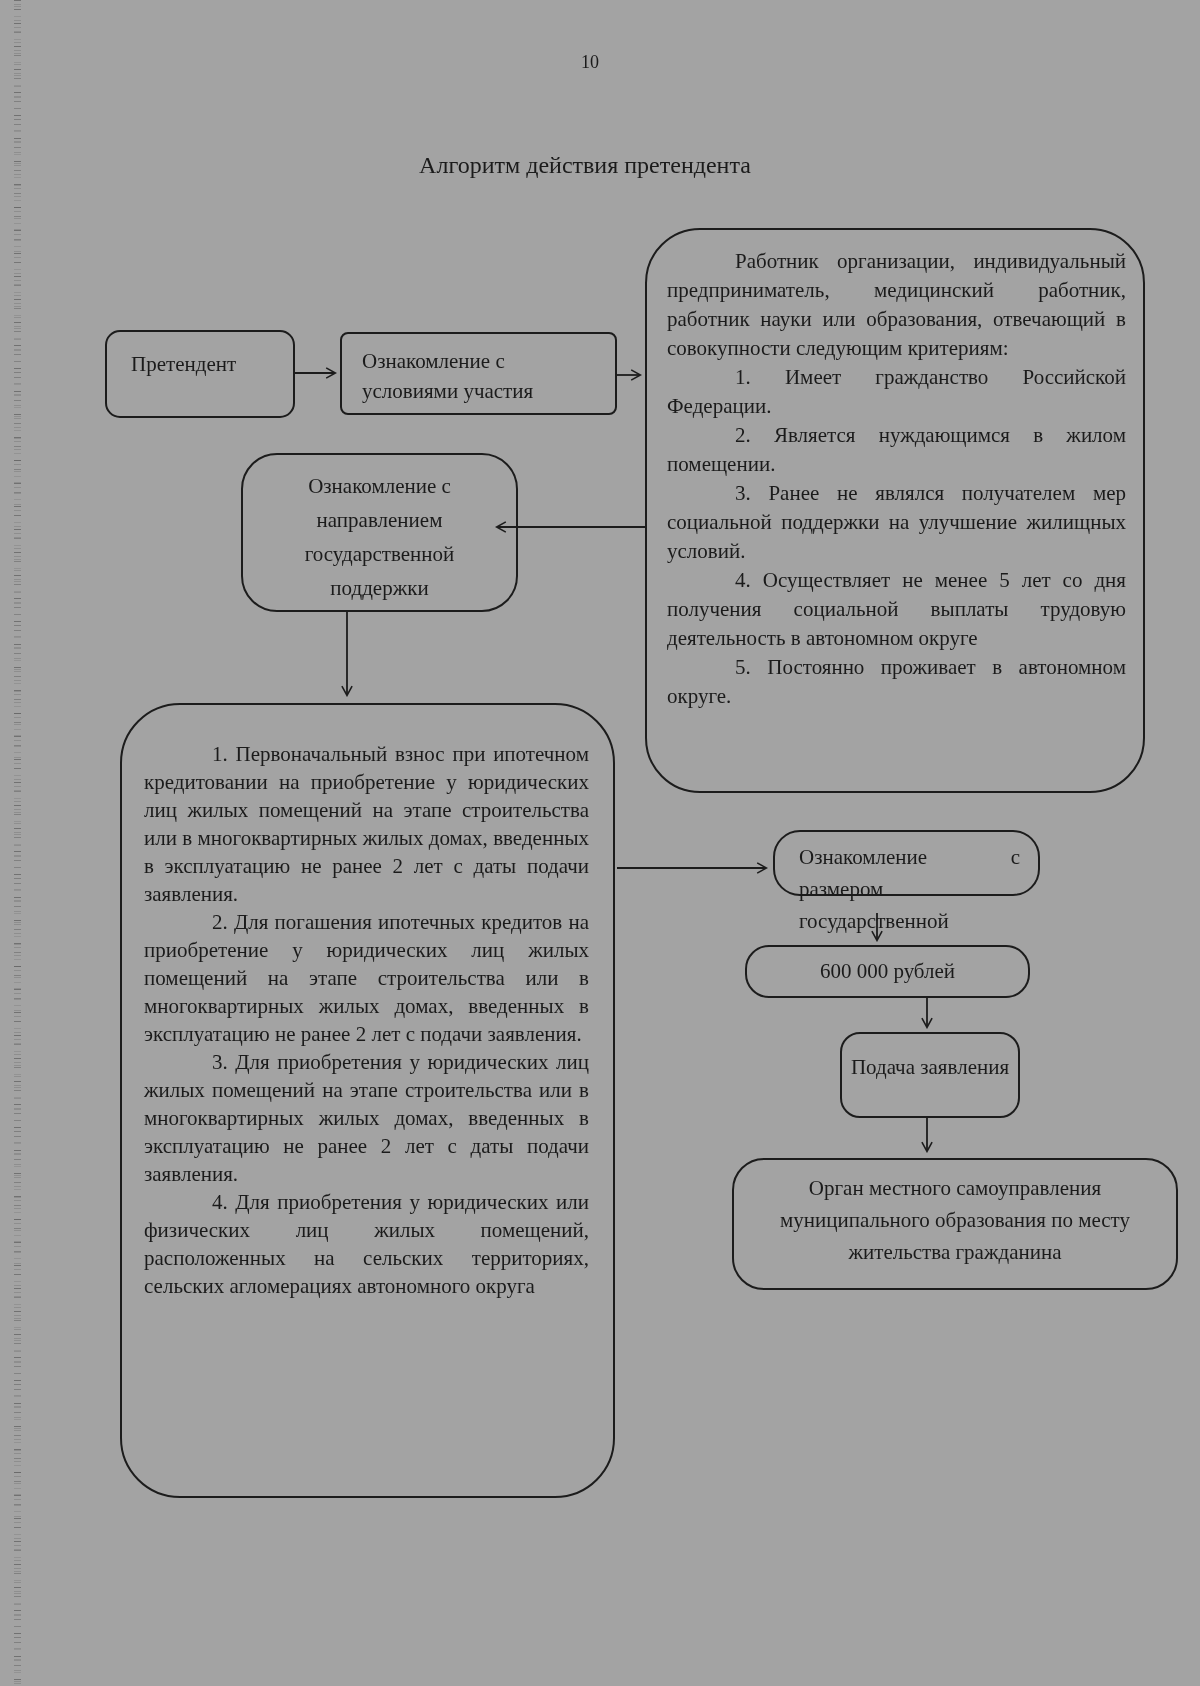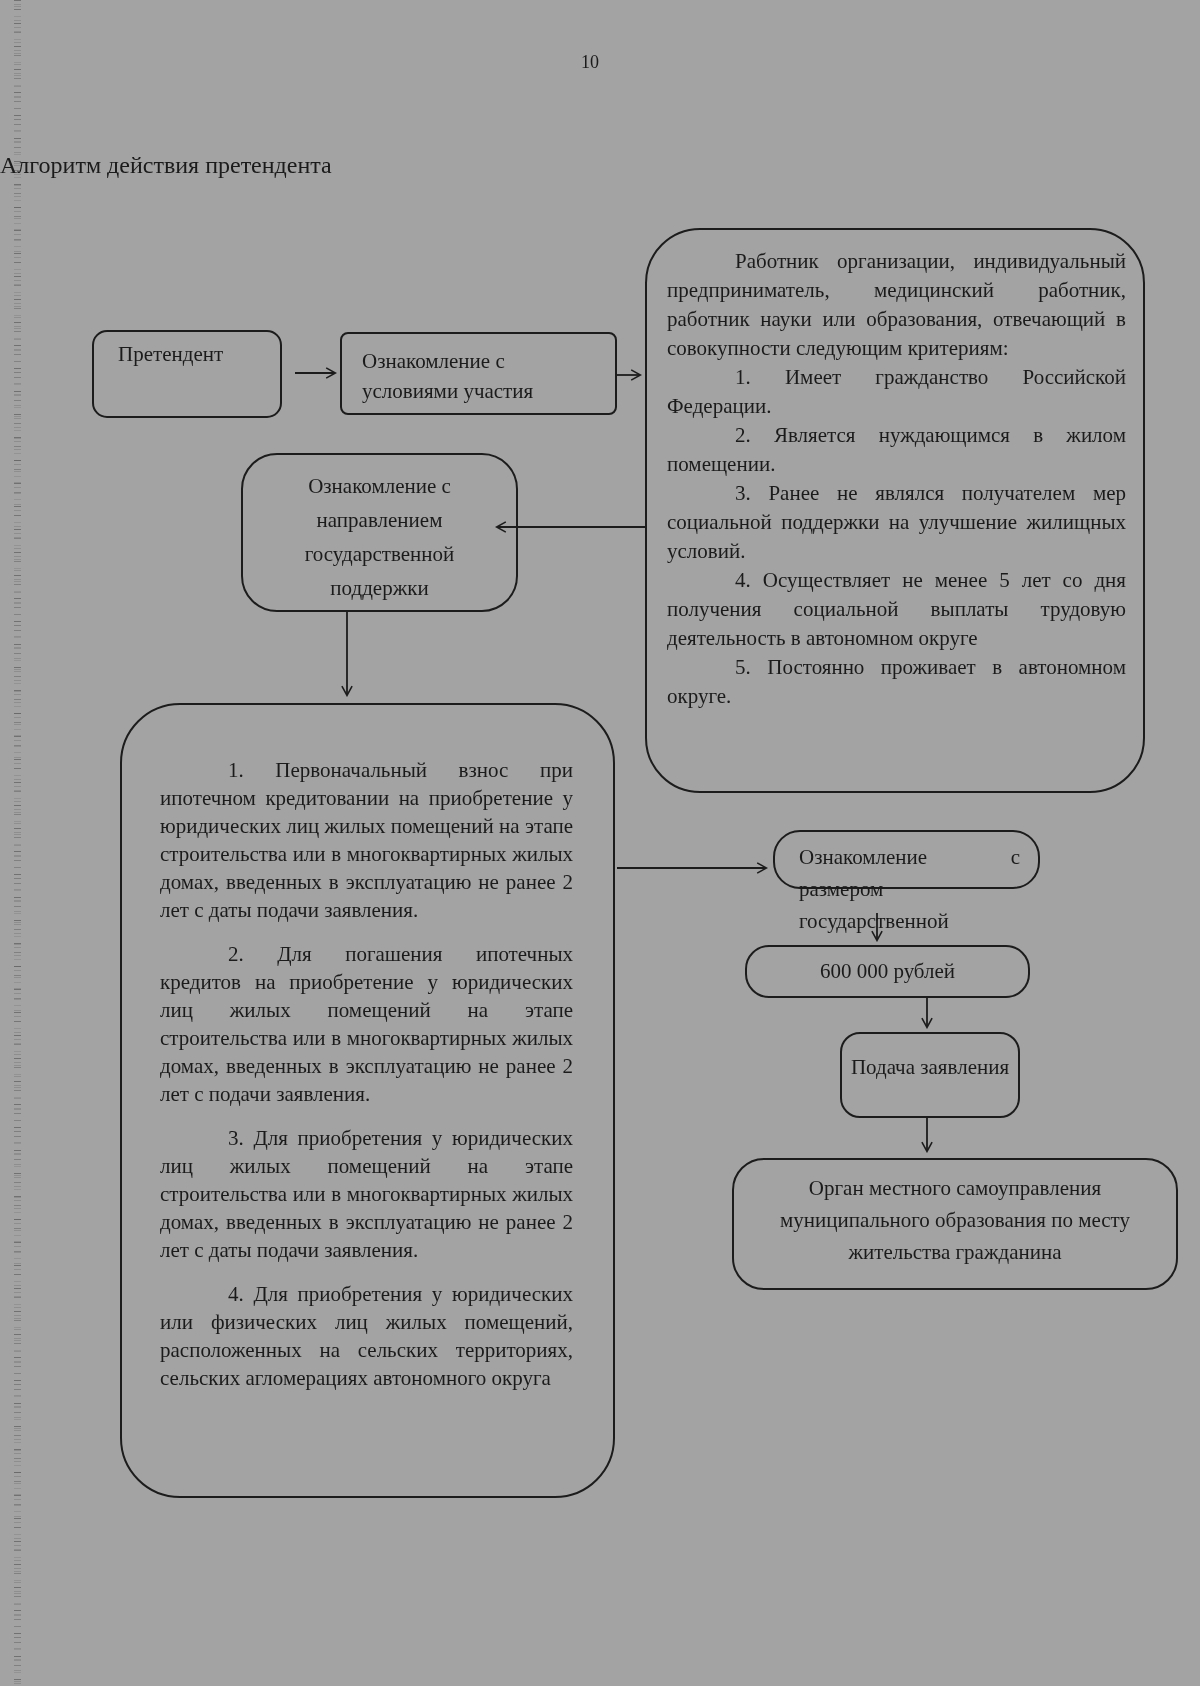--- a/index.html
+++ b/index.html
@@ -39,34 +39,35 @@
     position: absolute;
     left: 560px; top: 52px;
     width: 60px;
     text-align: center;
     font-size: 18px;
   }
   .title {
     position: absolute;
     left: 0; top: 152px;
     width: 1170px;
+    text-align: center;
     font-size: 24px;
   }
   .node {
     position: absolute;
     border: 2px solid #1c1c1c;
     background: transparent;
     box-sizing: border-box;
     font-size: 21px;
     line-height: 29px;
   }
   .node-applicant {
-    left: 92px; top: 330px; width: 190px; height: 88px;
+    left: 105px; top: 330px; width: 190px; height: 88px;
     border-radius: 15px;
-    padding: 8px 10px 0 24px;
+    padding: 18px 10px 0 24px;
   }
   .node-terms {
     left: 340px; top: 332px; width: 277px; height: 83px;
     border-radius: 8px;
     padding: 12px 10px 0 20px;
     line-height: 30px;
   }
   .node-criteria {
     left: 645px; top: 228px; width: 500px; height: 565px;
     border-radius: 55px;
@@ -85,26 +86,26 @@
     line-height: 34px;
     margin-left: 28px;
   }
   .node-directions {
     left: 120px; top: 703px; width: 495px; height: 795px;
     border-radius: 60px;
     padding: 35px 24px 10px 22px;
     line-height: 28px;
   }
   .node-directions p {
-    margin: 16px;
+    margin: 0;
     text-align: justify;
     text-indent: 68px;
   }
   .node-amount-intro {
-    left: 773px; top: 830px; width: 267px; height: 59px;
+    left: 773px; top: 830px; width: 267px; height: 66px;
     border-radius: 27px;
     padding: 9px 18px 0 24px;
     text-align: justify;
     line-height: 32px;
   }
   .node-amount {
     left: 745px; top: 945px; width: 285px; height: 53px;
     border-radius: 24px;
     text-align: center;
     line-height: 48px;

